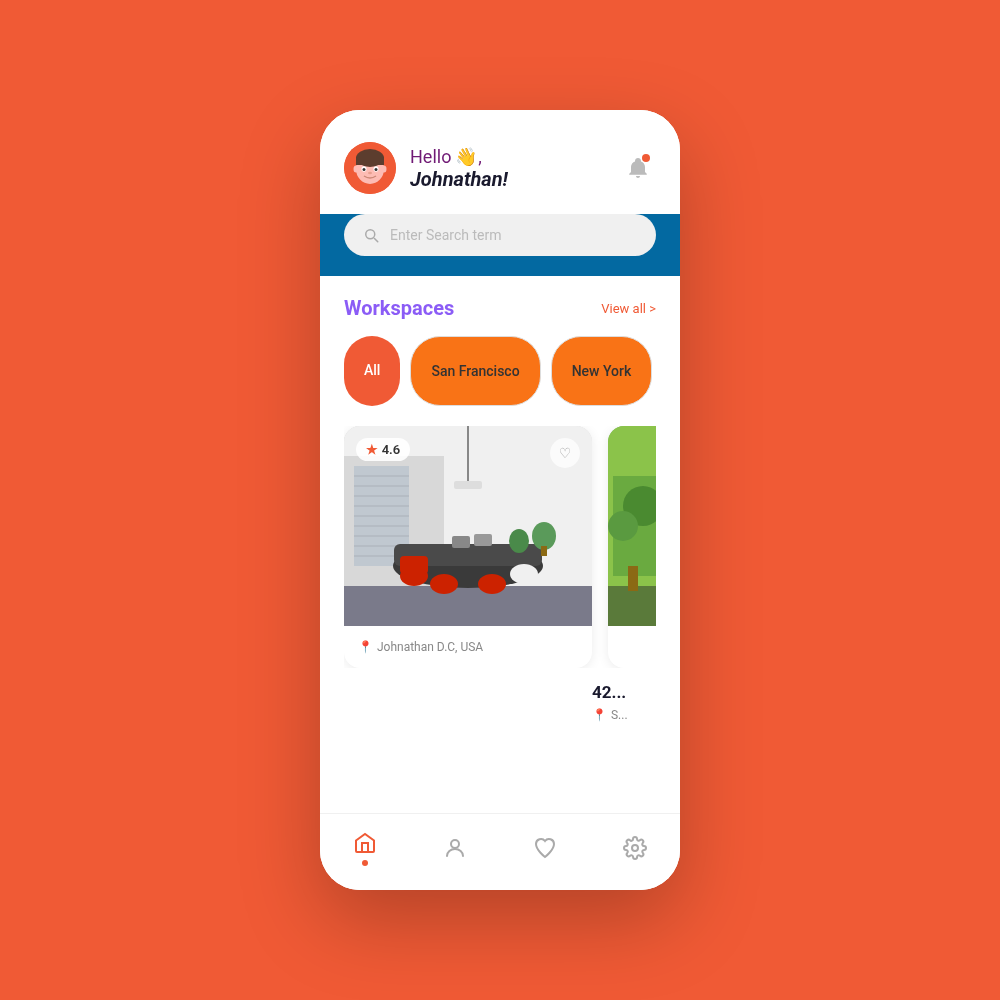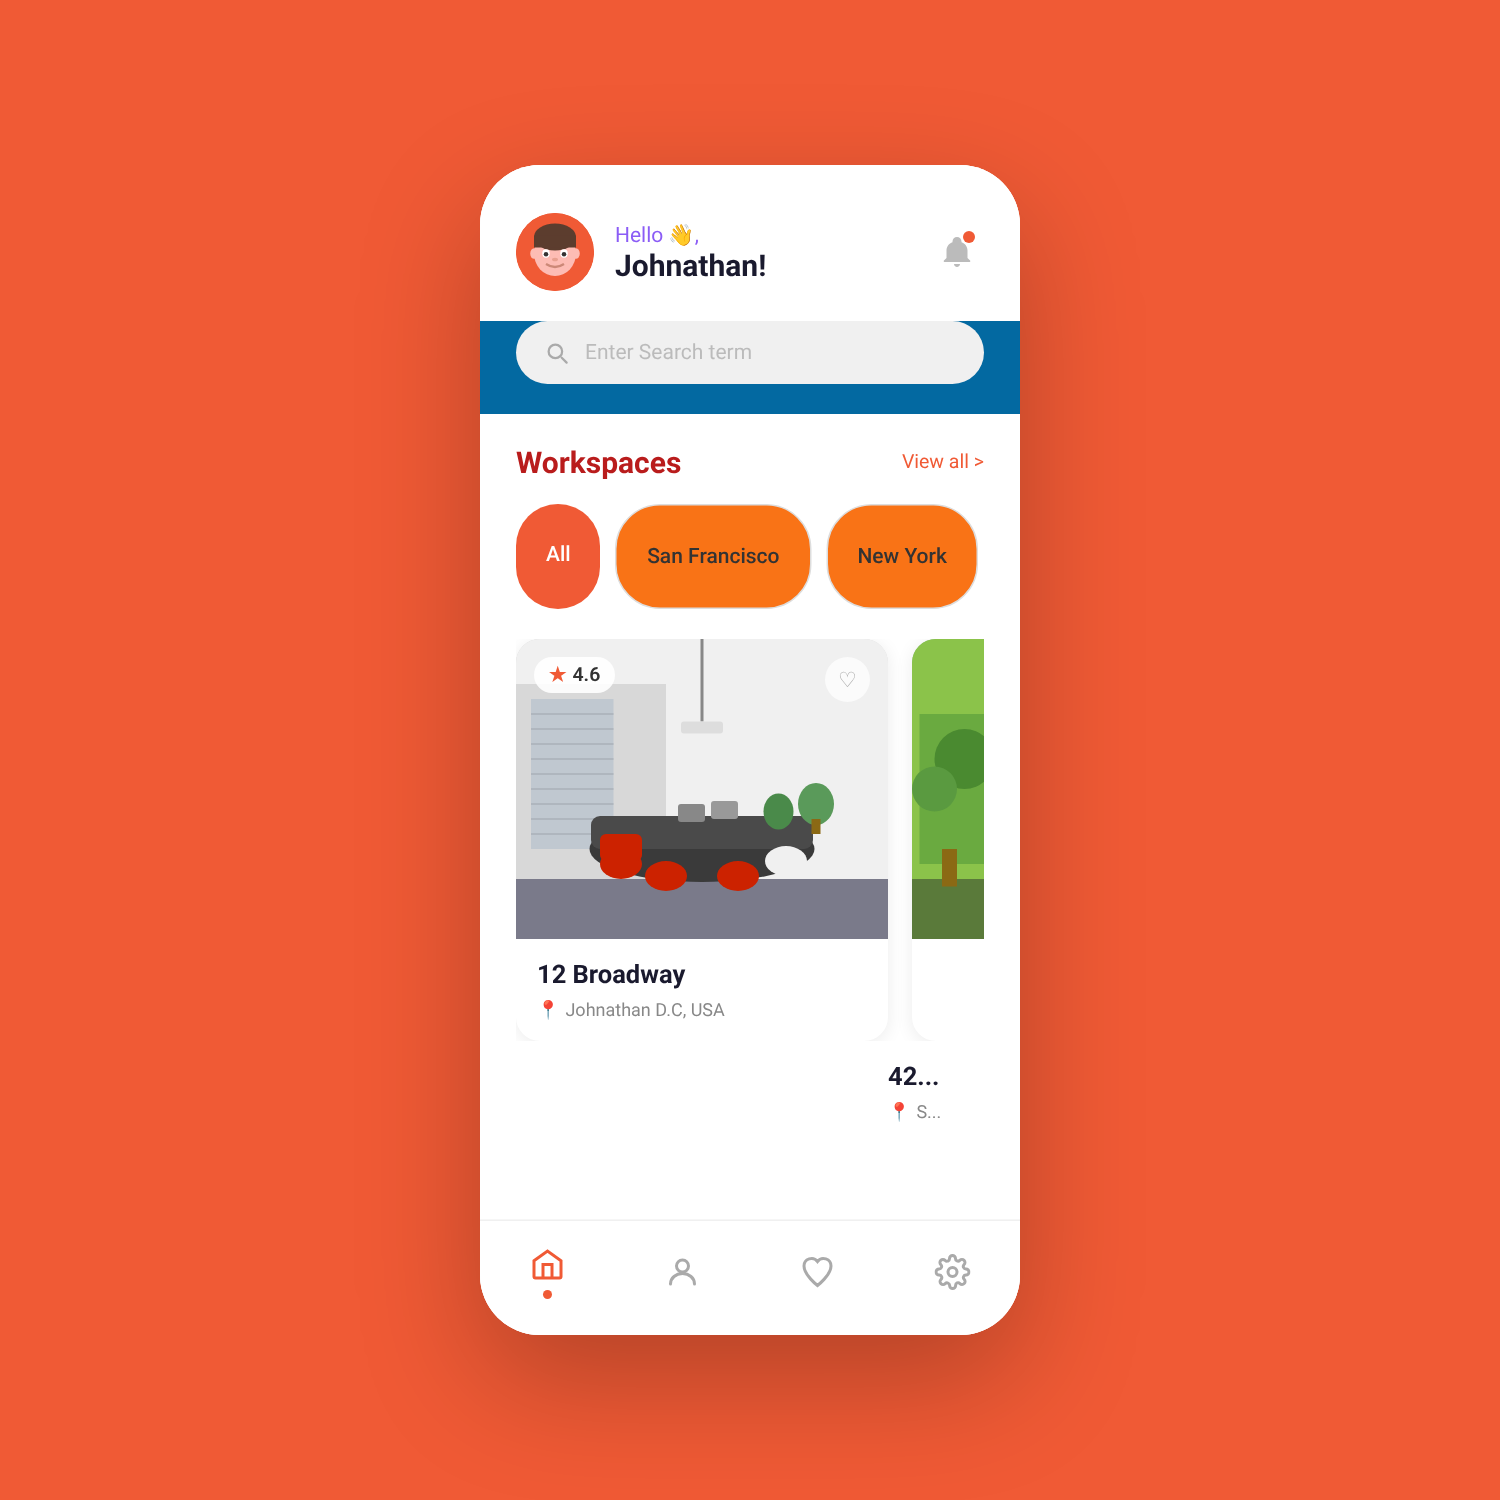--- a/index.html
+++ b/index.html
@@ -62,29 +62,30 @@
       overflow: hidden;
       flex-shrink: 0;
     }
 
     .greeting-text {
       display: flex;
       flex-direction: column;
     }
 
     .hello-line {
-      font-size: 14px;
-      color: #8b5cf6;
+      font-size: 18px;
+      color: #701a75;
       font-weight: 400;
     }
 
     .name-line {
       font-size: 20px;
       font-weight: 700;
       color: #1a1a2e;
+      font-style: italic;
     }
 
     .bell-icon {
       width: 36px;
       height: 36px;
       display: flex;
       align-items: center;
       justify-content: center;
       position: relative;
     }
@@ -144,21 +145,21 @@
     .section-header {
       display: flex;
       align-items: center;
       justify-content: space-between;
       margin-bottom: 16px;
     }
 
     .section-title {
       font-size: 20px;
       font-weight: 700;
-      color: #b91c1c;
+      color: #8b5cf6;
     }
 
     .view-all {
       font-size: 13px;
       color: #F05A35;
       cursor: pointer;
     }
 
     
     .filter-pills {
@@ -452,21 +453,20 @@
               <rect x="130" y="108" width="18" height="12" rx="2" fill="#999"></rect>
             </svg>
 
             <div class="card-rating">
               <span class="star-icon">★</span>
               <span>4.6</span>
             </div>
             <div class="card-heart">♡</div>
           </div>
           <div class="card-info">
-            <div class="card-title">12 Broadway</div>
             <div class="card-location">
               <span class="location-pin">📍</span>
               <span>Johnathan D.C, USA</span>
             </div>
           </div>
         </div>
 
         <div class="workspace-card-partial">
           <div class="partial-image">
             <svg viewBox="0 0 70 200" xmlns="http://www.w3.org/2000/svg" width="70" height="200">

